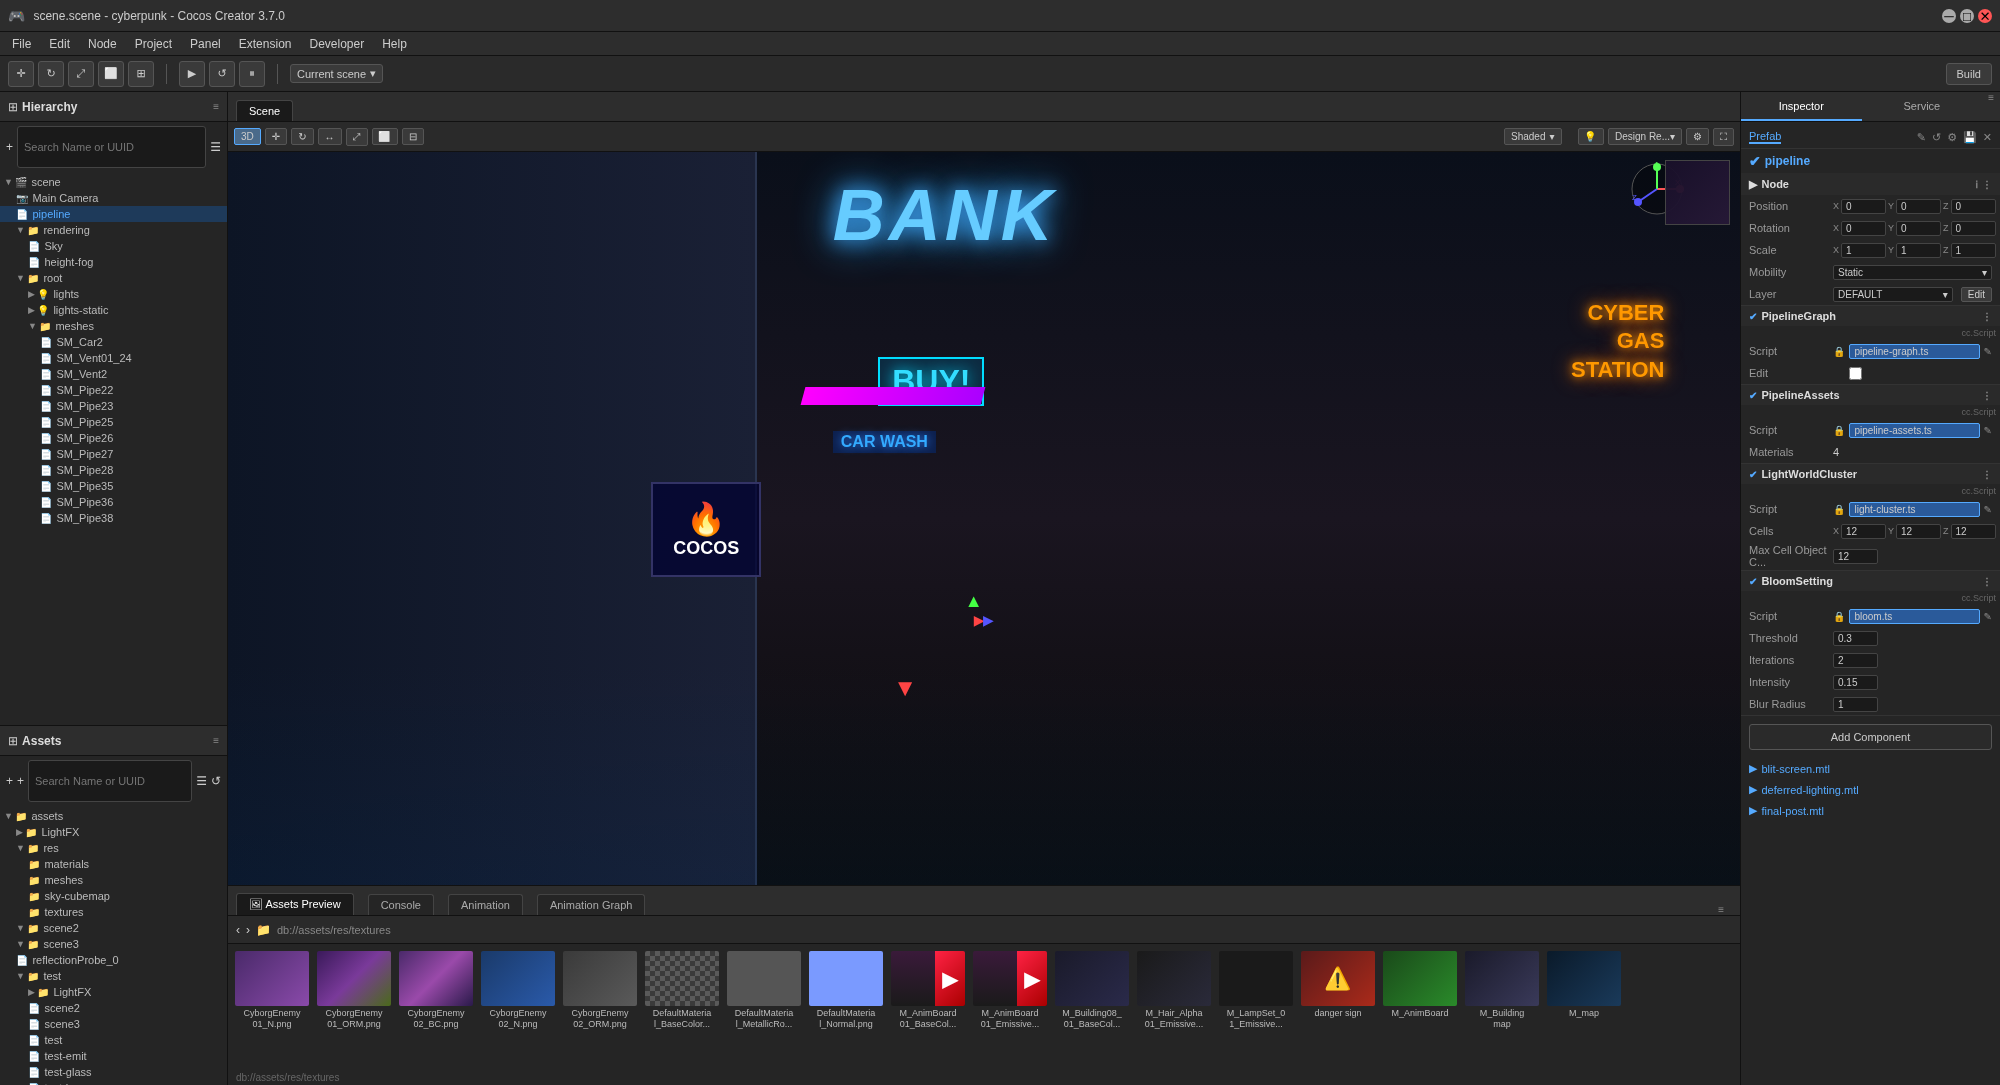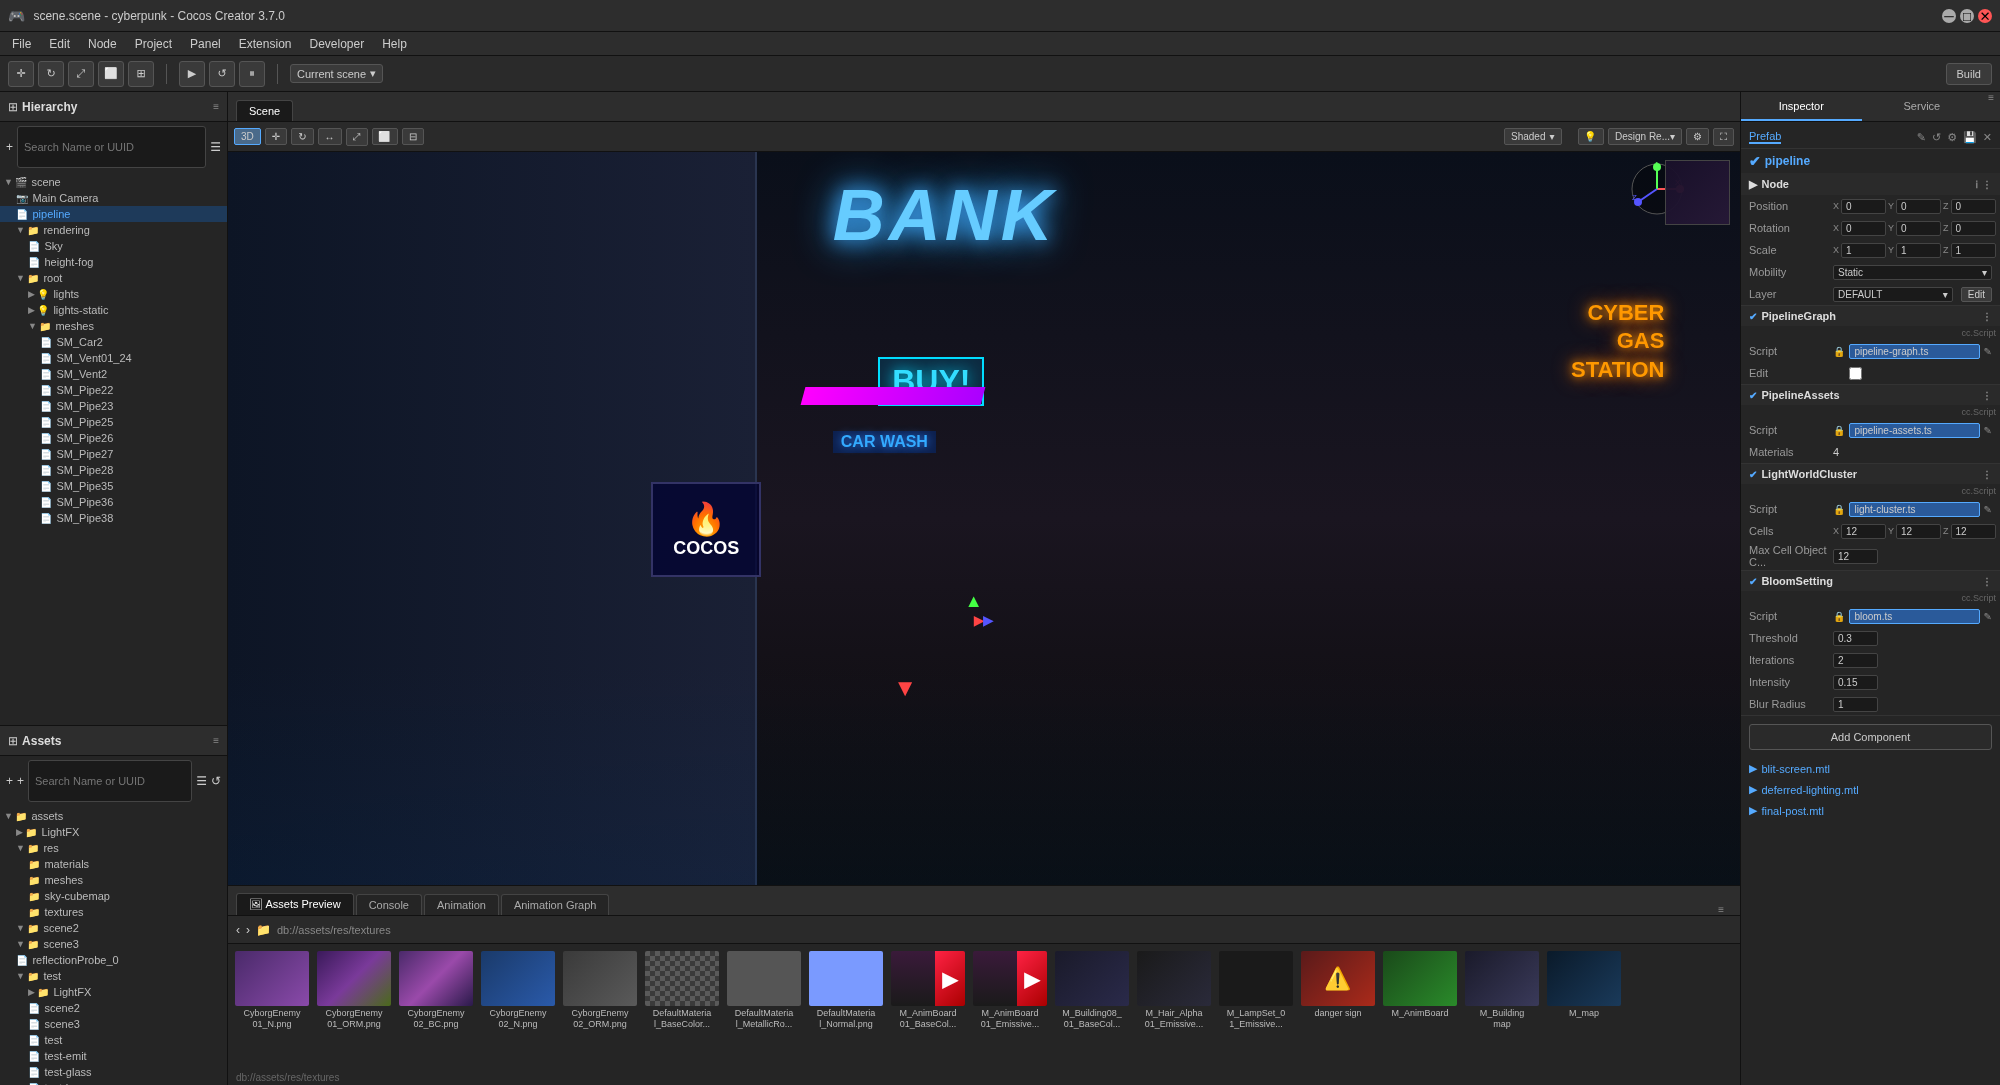--- a/index.html
+++ b/index.html
@@ -347,21 +347,21 @@
       display: flex;
       flex-direction: column;
     }
     #bottom-tabs {
       background: #2d2d2d;
       height: 30px;
       display: flex;
       align-items: flex-end;
       padding: 0 8px;
       border-bottom: 1px solid #111;
-      gap: 2px;
+      gap: 14px;
     }
     .bottom-tab {
       padding: 4px 12px;
       font-size: 11px;
       color: #aaa;
       cursor: pointer;
       background: #252525;
       border: 1px solid #444;
       border-bottom: none;
       border-radius: 3px 3px 0 0;

